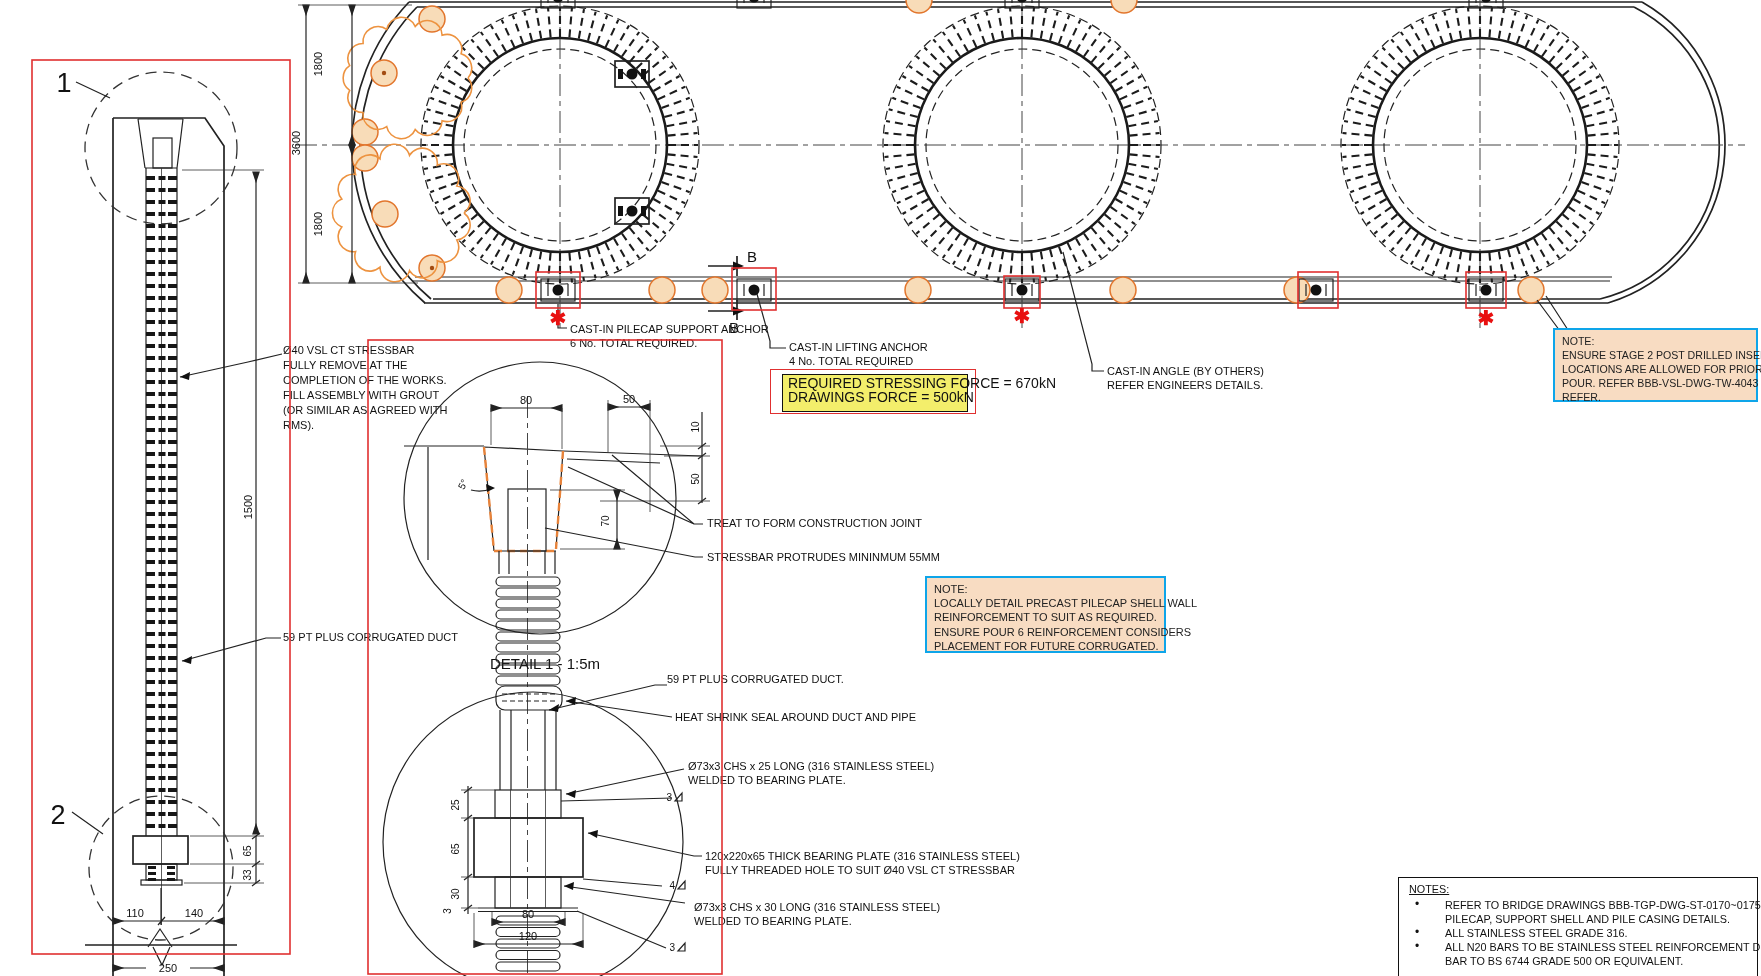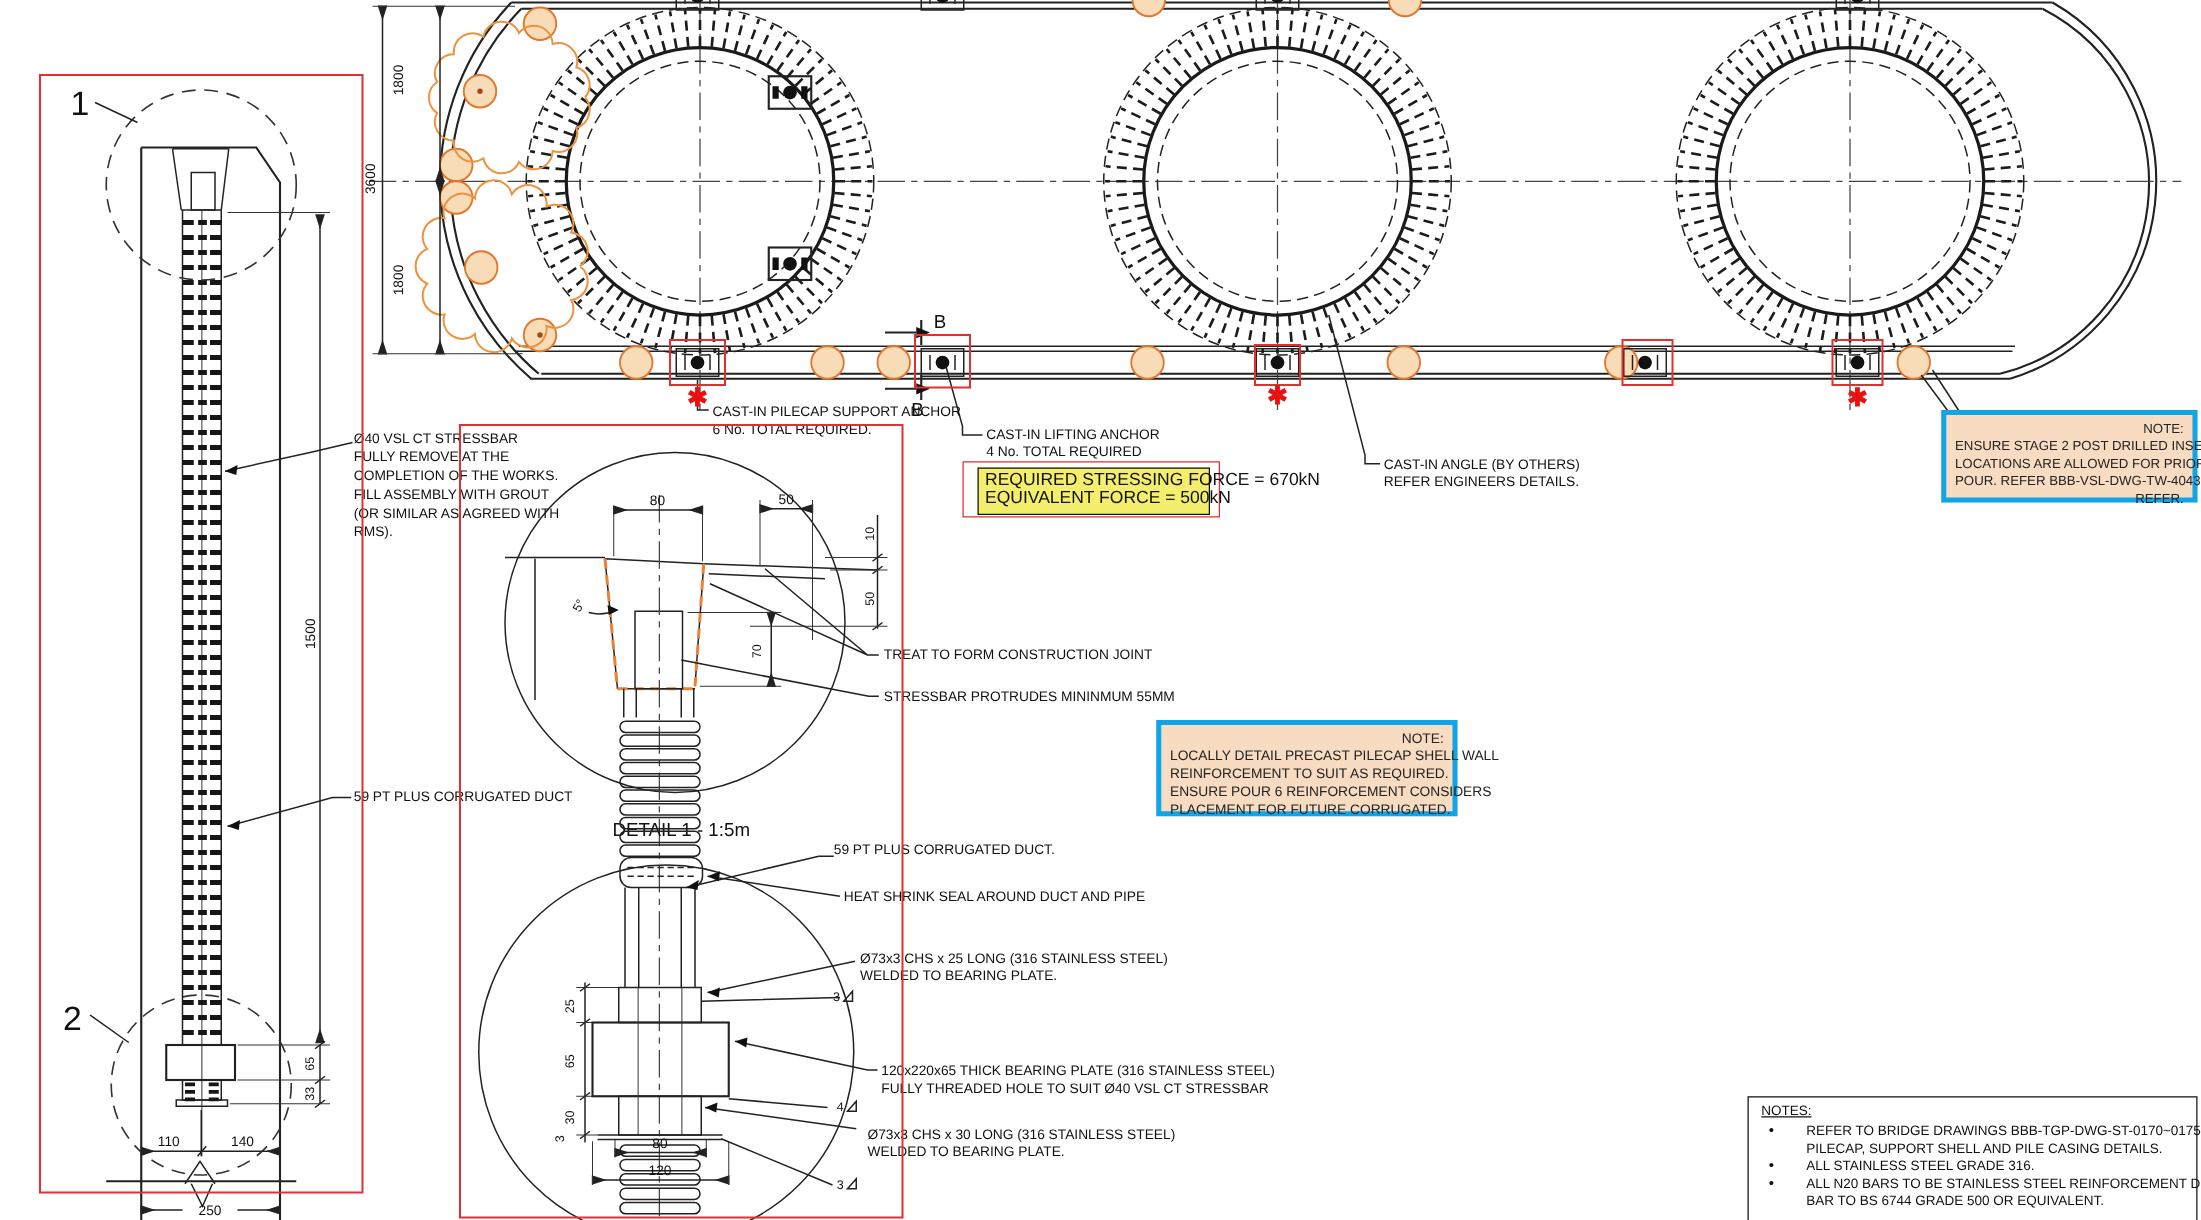--- a/index.html
+++ b/index.html
@@ -17,22 +17,22 @@
   .dash{stroke-dasharray:9 5;}
   .dashs{stroke-dasharray:5 3;}
   .cl{stroke:#444;stroke-width:1;stroke-dasharray:22 5 5 5;fill:none;}
   .bal{stroke:#333;stroke-width:1.3;stroke-dasharray:11 7;fill:none;}
   .red{stroke:#e03030;stroke-width:1.6;fill:none;}
   .od{stroke:#e8833a;stroke-width:2.4;stroke-dasharray:8 5;fill:none;}
   .org{stroke:#e2762d;stroke-width:1.5;fill:#f8dcb8;}
   .orgl{stroke:#ed9340;stroke-width:1.6;fill:none;}
   .thr{fill:#161616;}
   #hatch line{stroke:#1c1c1c;stroke-width:2.1;stroke-dasharray:8 5;}
-  .notebox{position:absolute;background:#f8dcc2;border:4px solid #0ea5e9;
-           color:#222;padding:4px 7px;box-sizing:border-box;text-align:right;}
+  .notebox{position:absolute;background:#f8dcc2;border:2px solid #0ea5e9;
+           color:#222;padding:4px 7px;box-sizing:border-box;}
   .notebox .nl{white-space:nowrap;}
   #note-stage2{left:1553px;top:328px;width:205px;height:74px;font-size:10.6px;line-height:14px;}
   #note-local{left:925px;top:576px;width:241px;height:77px;font-size:11px;line-height:14.2px;}
   #forcebox-outer{position:absolute;left:770px;top:369px;width:206px;height:45px;
                   border:1.5px solid #e03030;box-sizing:border-box;}
   #forcebox-inner{position:absolute;left:11px;top:4px;width:186px;height:38px;
                   background:#f3ee6b;border:1.8px solid #111;box-sizing:border-box;
                   font-size:14px;line-height:14px;padding:1px 5px;color:#111;white-space:nowrap;}
   #notesbox{position:absolute;left:1398px;top:877px;width:360px;height:100px;background:#fff;
             border:1.6px solid #111;box-sizing:border-box;font-size:10.8px;line-height:14px;
@@ -731,21 +731,21 @@
   <text class="ast" text-anchor="middle" x="558" y="325">✱</text>
   <text class="ast" text-anchor="middle" x="1022" y="323">✱</text>
   <text class="ast" text-anchor="middle" x="1486" y="325">✱</text>
   <rect class="red" x="32" y="60" width="258" height="894"></rect>
   <rect class="red" x="368" y="340" width="354" height="634"></rect>
 </svg>
 
 <div id="forcebox-outer">
   <div id="forcebox-inner">
     <div>REQUIRED STRESSING FORCE = 670kN</div>
-    <div>EQUIVALENT FORCE = 500kN</div>
+    <div>DRAWINGS FORCE = 500kN</div>
   </div>
 </div>
 
 <div id="note-stage2" class="notebox">
   <div class="nl">NOTE:</div>
   <div class="nl">ENSURE STAGE 2 POST DRILLED INSERTS</div>
   <div class="nl">LOCATIONS ARE ALLOWED FOR PRIOR TO</div>
   <div class="nl">POUR. REFER BBB-VSL-DWG-TW-4043 FOR</div>
   <div class="nl">REFER.</div>
 </div>

